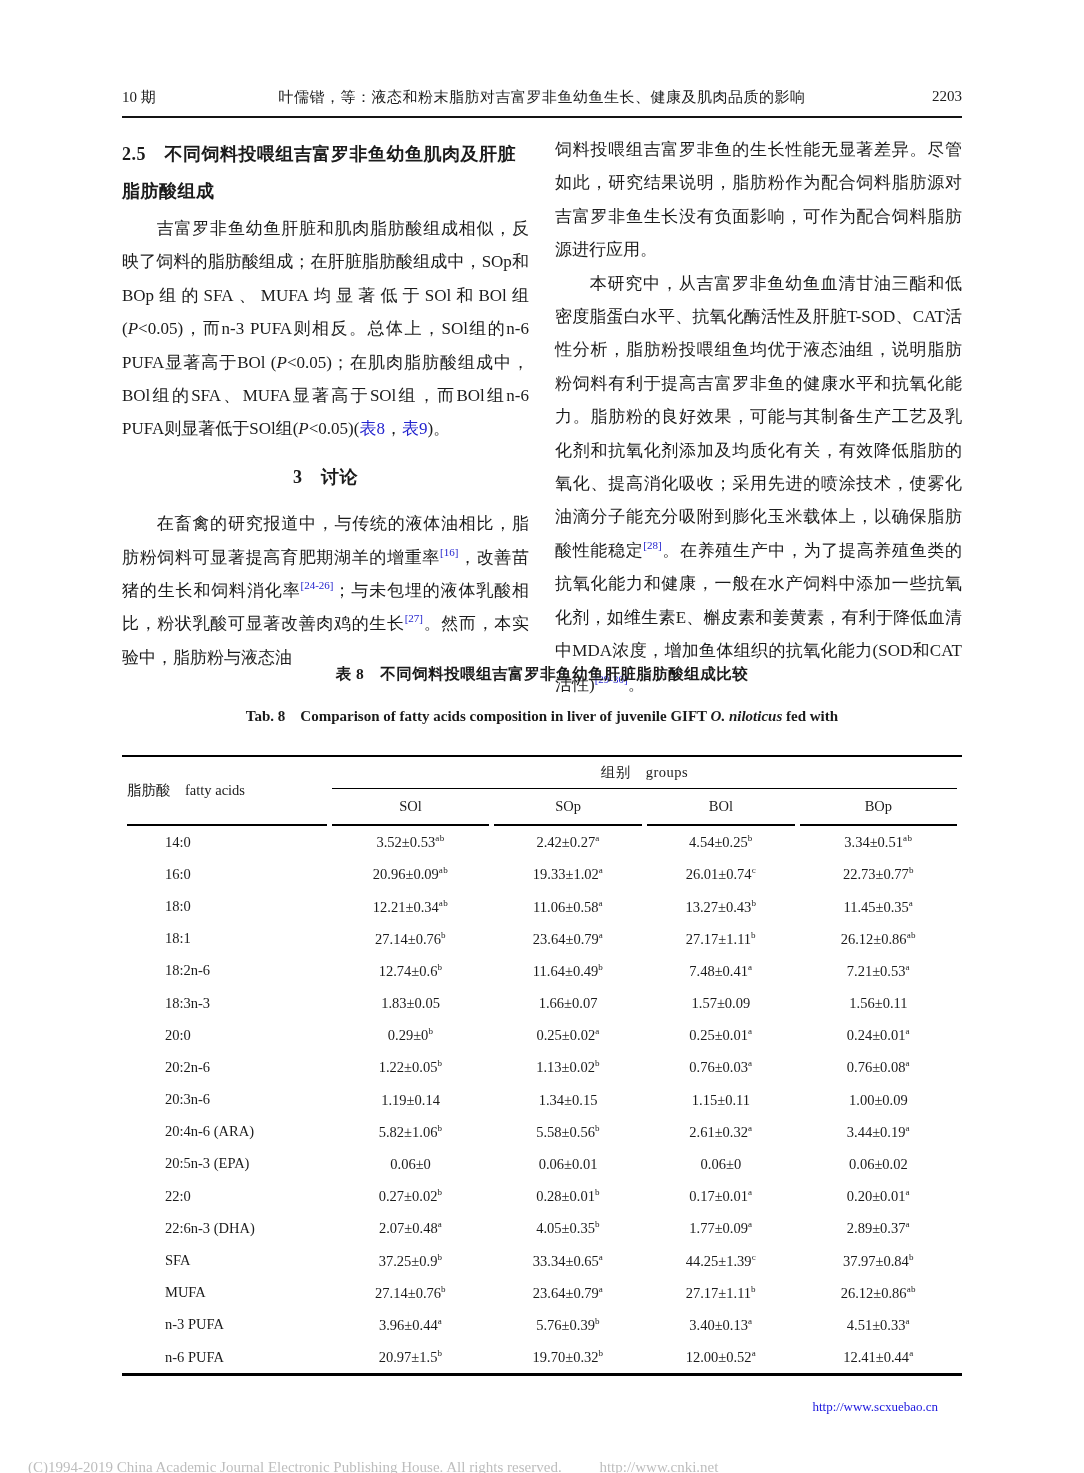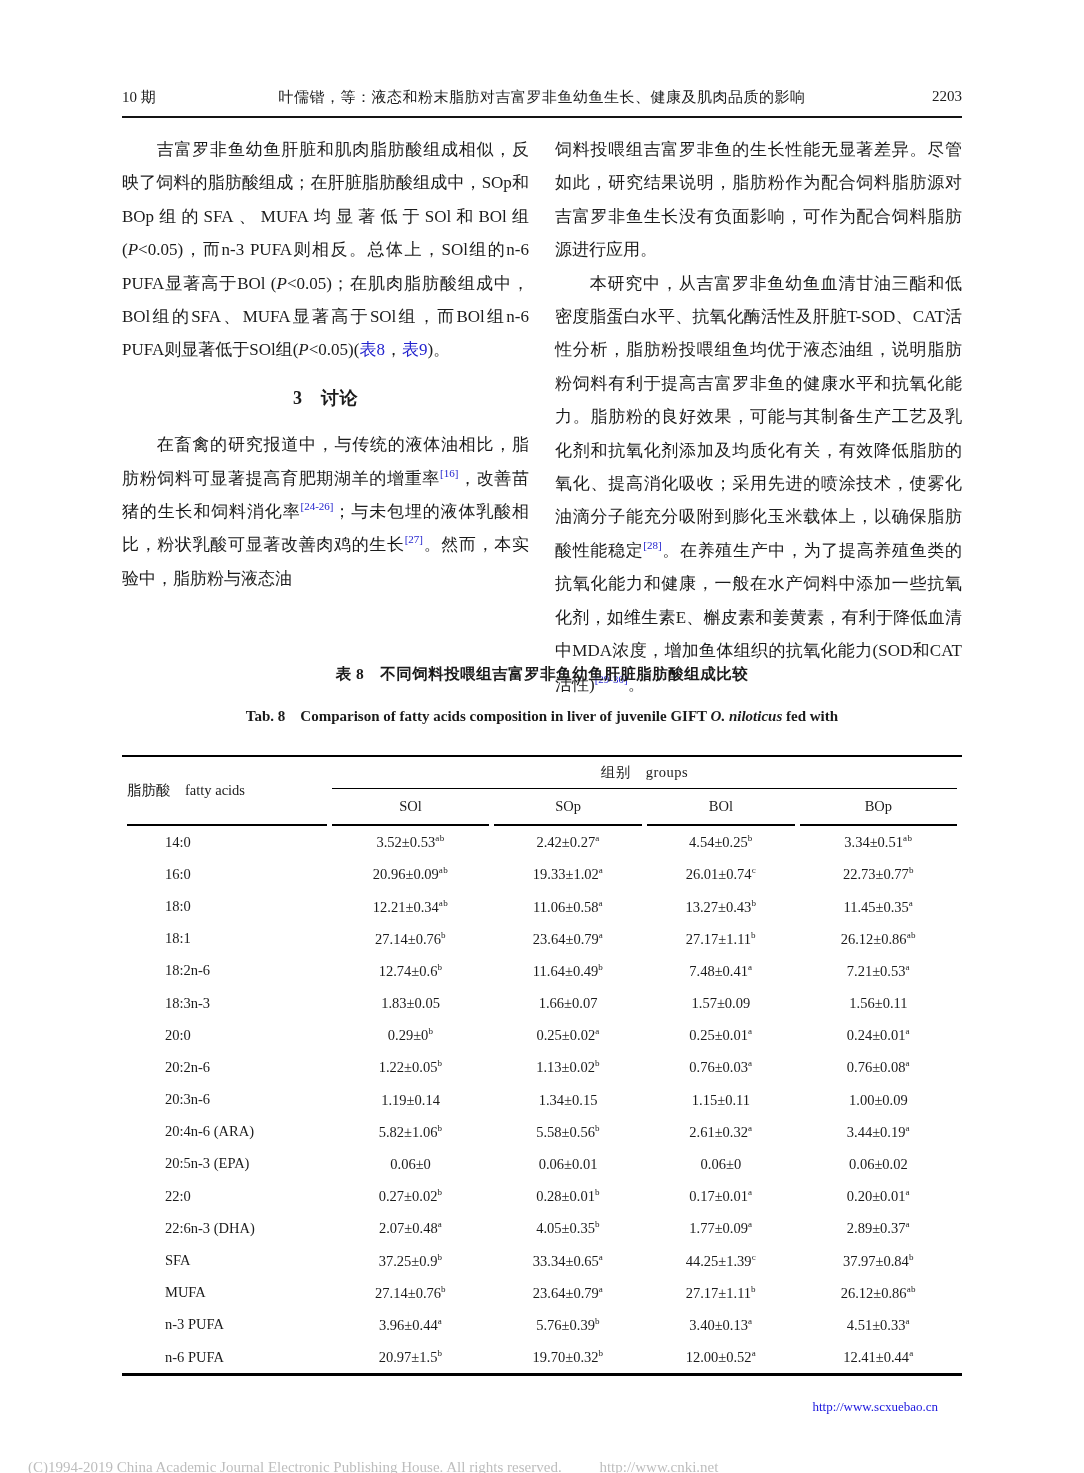--- a/index.html
+++ b/index.html
@@ -56,20 +56,21 @@
 
   <div class="pagehead">
     <span class="ph-issue">10 期</span>
     <span class="ph-title">叶儒锴，等：液态和粉末脂肪对吉富罗非鱼幼鱼生长、健康及肌肉品质的影响</span>
     <span class="ph-page">2203</span>
   </div>
   <div class="headrule"></div>
 
   <div class="columns">
     <div class="col">
+      <div class="h25">2.5　不同饲料投喂组吉富罗非鱼幼鱼肌肉及肝脏脂肪酸组成</div>
       <p class="para indent"><span>吉富罗非鱼幼鱼肝脏和肌肉脂肪酸组成相似，反映了饲料的脂肪酸组成；在肝脏脂肪酸组成中，SOp和BOp组的SFA、MUFA均显著低于SOl和BOl组(</span><span class="it">P</span><span>&lt;0.05)，而n-3 PUFA则相反。总体上，SOl组的n-6 PUFA显著高于BOl (</span><span class="it">P</span><span>&lt;0.05)；在肌肉脂肪酸组成中，BOl组的SFA、MUFA显著高于SOl组，而BOl组n-6 PUFA则显著低于SOl组(</span><span class="it">P</span><span>&lt;0.05)(</span><span class="link">表8</span><span>，</span><span class="link">表9</span><span>)。</span></p>
       <div class="h3">3　讨论</div>
       <p class="para indent"><span>在畜禽的研究报道中，与传统的液体油相比，脂肪粉饲料可显著提高育肥期湖羊的增重率</span><sup class="link">[16]</sup><span>，改善苗猪的生长和饲料消化率</span><sup class="link">[24-26]</sup><span>；与未包埋的液体乳酸相比，粉状乳酸可显著改善肉鸡的生长</span><sup class="link">[27]</sup><span>。然而，本实验中，脂肪粉与液态油</span></p>
     </div>
     <div class="col">
       <p class="para"><span>饲料投喂组吉富罗非鱼的生长性能无显著差异。尽管如此，研究结果说明，脂肪粉作为配合饲料脂肪源对吉富罗非鱼生长没有负面影响，可作为配合饲料脂肪源进行应用。</span></p>
       <p class="para indent"><span>本研究中，从吉富罗非鱼幼鱼血清甘油三酯和低密度脂蛋白水平、抗氧化酶活性及肝脏T-SOD、CAT活性分析，脂肪粉投喂组鱼均优于液态油组，说明脂肪粉饲料有利于提高吉富罗非鱼的健康水平和抗氧化能力。脂肪粉的良好效果，可能与其制备生产工艺及乳化剂和抗氧化剂添加及均质化有关，有效降低脂肪的氧化、提高消化吸收；采用先进的喷涂技术，使雾化油滴分子能充分吸附到膨化玉米载体上，以确保脂肪酸性能稳定</span><sup class="link">[28]</sup><span>。在养殖生产中，为了提高养殖鱼类的抗氧化能力和健康，一般在水产饲料中添加一些抗氧化剂，如维生素E、槲皮素和姜黄素，有利于降低血清中MDA浓度，增加鱼体组织的抗氧化能力(SOD和CAT活性)</span><sup class="link">[29-30]</sup><span>。</span></p>
     </div>
   </div>
 

